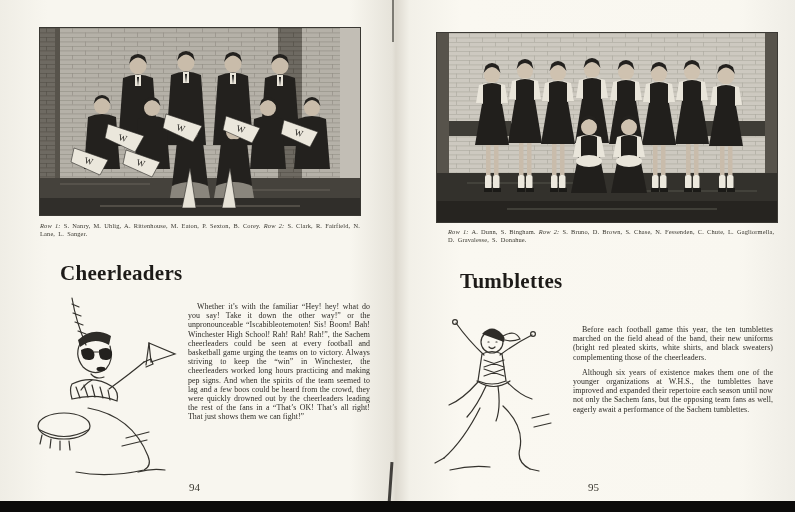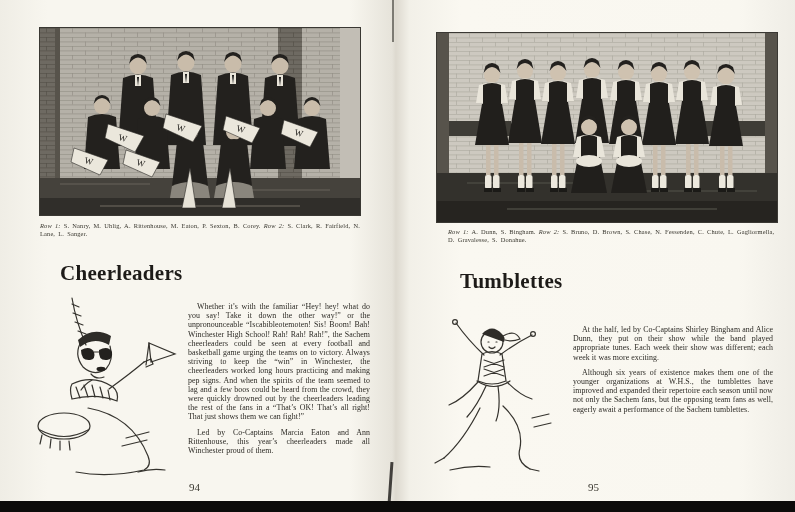--- a/index.html
+++ b/index.html
@@ -188,21 +188,20 @@
         <path d="M28 142q24 13 48 0"></path>
         <path d="M30 147l-2 9M39 151l-1 9M48 153v9M57 153l1 9"></path>
         <path d="M76 120q44 8 60 48q4 10-4 14q-36 8-68 2"></path>
         <path d="M114 150l23-6M110 158l25-6"></path>
         <path d="M126 184q14-4 27-2"></path>
       </svg>
     </div>
 
     <div class="abs bodycol" style="left:182px;top:296px;width:194px;">
       <p>Whether it’s with the familiar “Hey! hey! what do you say! Take it down the other way!” or the unpronounceable “Iscabibleotemoten! Sis! Boom! Bah! Winchester High School! Rah! Rah! Rah!”, the Sachem cheerleaders could be seen at every football and basketball game urging the teams on to victory. Always striving to keep the “win” in Winchester, the cheerleaders worked long hours practicing and making pep signs. And when the spirits of the team seemed to lag and a few boos could be heard from the crowd, they were quickly drowned out by the cheerleaders leading the rest of the fans in a “That’s OK! That’s all right! That just shows them we can fight!”</p>
-      <p>Led by Co-Captains Marcia Eaton and Ann Rittenhouse, this year’s cheerleaders made all Winchester proud of them.</p>
     </div>
 
     <div class="abs pagenum" style="left:189px;top:481px;">94</div>
   </div>
 
   <div class="abs" style="left:395px;top:0;width:400px;height:404px;">
 
     <div class="abs photo" style="left:42px;top:33px;width:340px;height:189px;">
       <svg width="340" height="189" viewBox="0 0 340 189">
         <defs>
@@ -371,21 +370,21 @@
         <path d="M60 110Q44 142 24 160"></path>
           <path d="M24 160l-9 5"></path>
         <path d="M83 108Q104 128 100 150Q96 164 110 171"></path>
           <path d="M110 171l9 2"></path>
         <path d="M112 120l17-4M114 129l17-4"></path>
         <path d="M30 172q20-5 40-3"></path>
       </svg>
     </div>
 
     <div class="abs bodycol" style="left:172px;top:319px;width:212px;">
-      <p>At the half, led by Co-Captains Shirley Bingham and Alice Dunn, they put on their show while the band played appropriate tunes. Each week their show was different; each week it was more exciting.</p>
+      <p>Before each football game this year, the ten tumblettes marched on the field ahead of the band, their new uniforms (bright red pleated skirts, white shirts, and black sweaters) complementing those of the cheerleaders.</p>
       <p>Although six years of existence makes them one of the younger organizations at W.H.S., the tumblettes have improved and expanded their repertoire each season until now not only the Sachem fans, but the opposing team fans as well, eagerly await a performance of the Sachem tumblettes.</p>
     </div>
 
     <div class="abs pagenum" style="left:193px;top:481px;">95</div>
   </div>
 
   <div class="abs" id="gutter-top"></div>
   <div class="abs" id="gutter-bottom"></div>
   <div class="abs" id="bottom-bar"></div>
 

